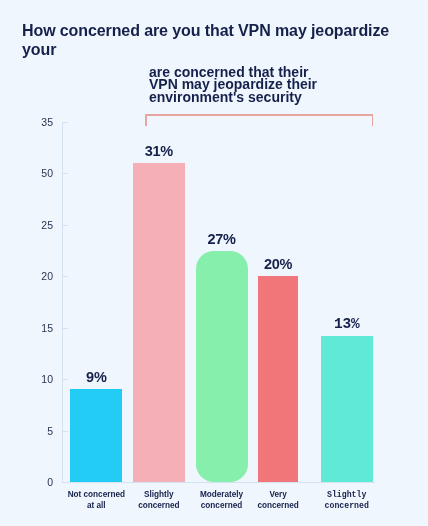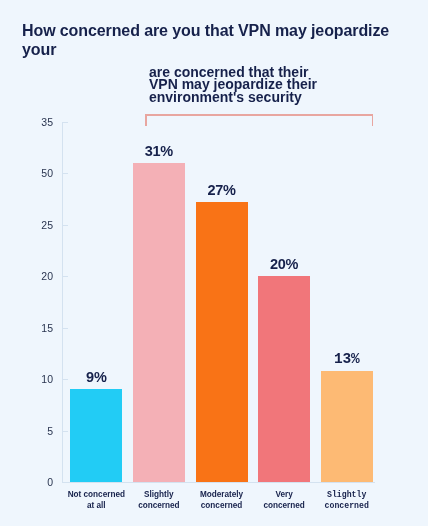--- a/index.html
+++ b/index.html
@@ -213,35 +213,35 @@
           <span class="cl">at all</span>
         </span>
       </div>
       <div class="bar" style="left: 70.9px; width: 52px; height: 318.857px; background: rgb(244, 176, 182);">
         <span class="bar-value">31%</span>
         <span class="cat-label">
           <span class="cl">Slightly</span>
           <span class="cl">concerned</span>
         </span>
       </div>
-      <div class="bar" style="left: 133.5px; width: 52px; height: 280px; background: #f97316;">
+      <div class="bar" style="left: 133.5px; width: 52px; height: 231px; background: #86efac; border-radius: 18px;">
         <span class="bar-value">27%</span>
         <span class="cat-label">
           <span class="cl">Moderately</span>
           <span class="cl">concerned</span>
         </span>
       </div>
-      <div class="bar" style="left: 196.1px; width: 52px; height: 205.714px; background: rgb(241, 118, 122); text-decoration: underline;">
+      <div class="bar" style="left: 196.1px; width: 40px; height: 205.714px; background: rgb(241, 118, 122); text-decoration: underline;">
         <span class="bar-value">20%</span>
         <span class="cat-label">
           <span class="cl">Very</span>
           <span class="cl">concerned</span>
         </span>
       </div>
-      <div class="bar" style="left: 258.7px; width: 52px; height: 111px; background: #fdba74; font-family: Liberation Mono, monospace;">
+      <div class="bar" style="left: 258.7px; width: 52px; height: 146px; background: #5eead4; font-family: Liberation Mono, monospace;">
         <span class="bar-value">13%</span>
         <span class="cat-label">
           <span class="cl">Slightly</span>
           <span class="cl">concerned</span>
         </span>
       </div>
     </div>
 </div>
 
 </body></html>

